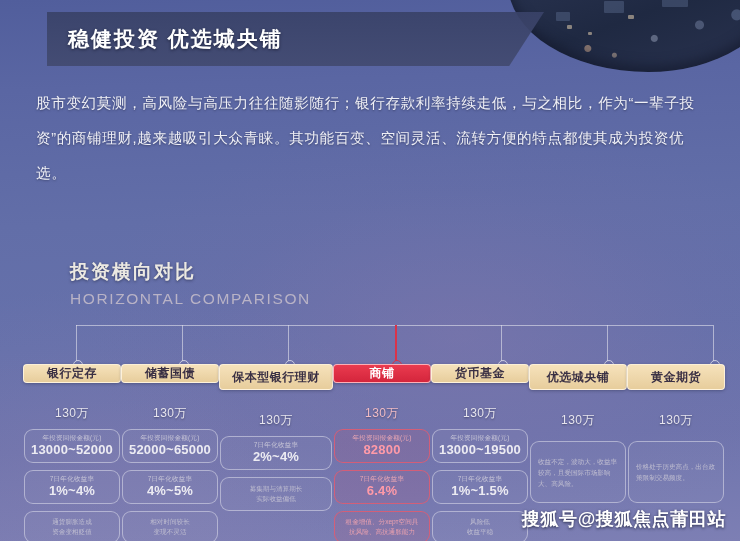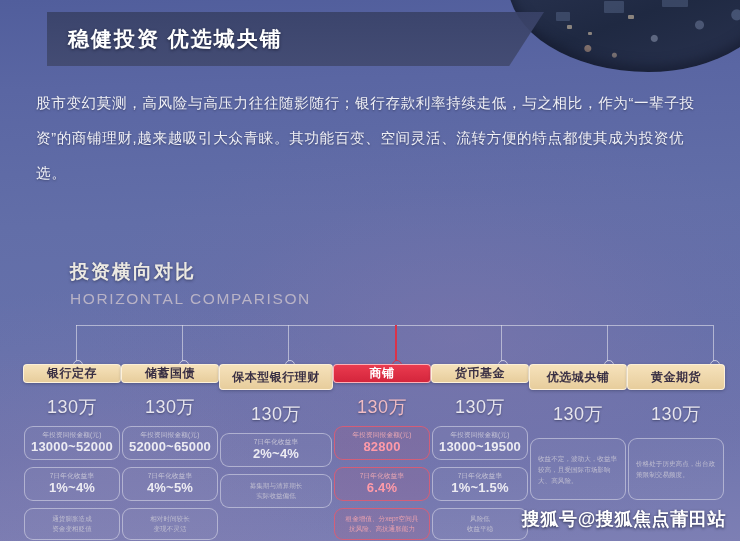--- a/index.html
+++ b/index.html
@@ -71,21 +71,21 @@
     background:linear-gradient(180deg,#f6e2bb,#e7cd9c);
     border:1px solid rgba(255,245,225,0.85);
     color:#3a3044;font-size:12px;font-weight:bold;letter-spacing:0.5px;
     box-shadow:0 1px 3px rgba(30,34,60,0.35);
     white-space:nowrap;
   }
   .col.wide{width:112px;}
   .col.wide .chip{font-size:12px;}
   .chip.red{background:linear-gradient(180deg,#ea3b4f,#d4253c);
     border:1px solid rgba(255,190,195,0.9);color:#ffffff;}
-  .amt{color:#e7e5ee;font-size:18px;margin-top:12px;letter-spacing:0.5px;
+  .amt{color:#e7e5ee;font-size:12px;margin-top:22px;letter-spacing:0.5px;
     text-shadow:0 1px 2px rgba(30,34,60,0.5);}
   .amt.red{color:#f0bcc4;}
   .box{
     width:100%;margin-top:7px;border:1px solid rgba(223,223,235,0.55);
     border-radius:9px;padding:3px 2px 4px;box-sizing:border-box;
     display:flex;flex-direction:column;align-items:center;justify-content:center;
     background:rgba(255,255,255,0.035);
   }
   .box.red{border-color:rgba(226,92,112,0.85);background:rgba(216,60,85,0.10);}
   .box .lbl{color:#c6c4d6;font-size:6.6px;letter-spacing:0.2px;line-height:9px;white-space:nowrap;}

